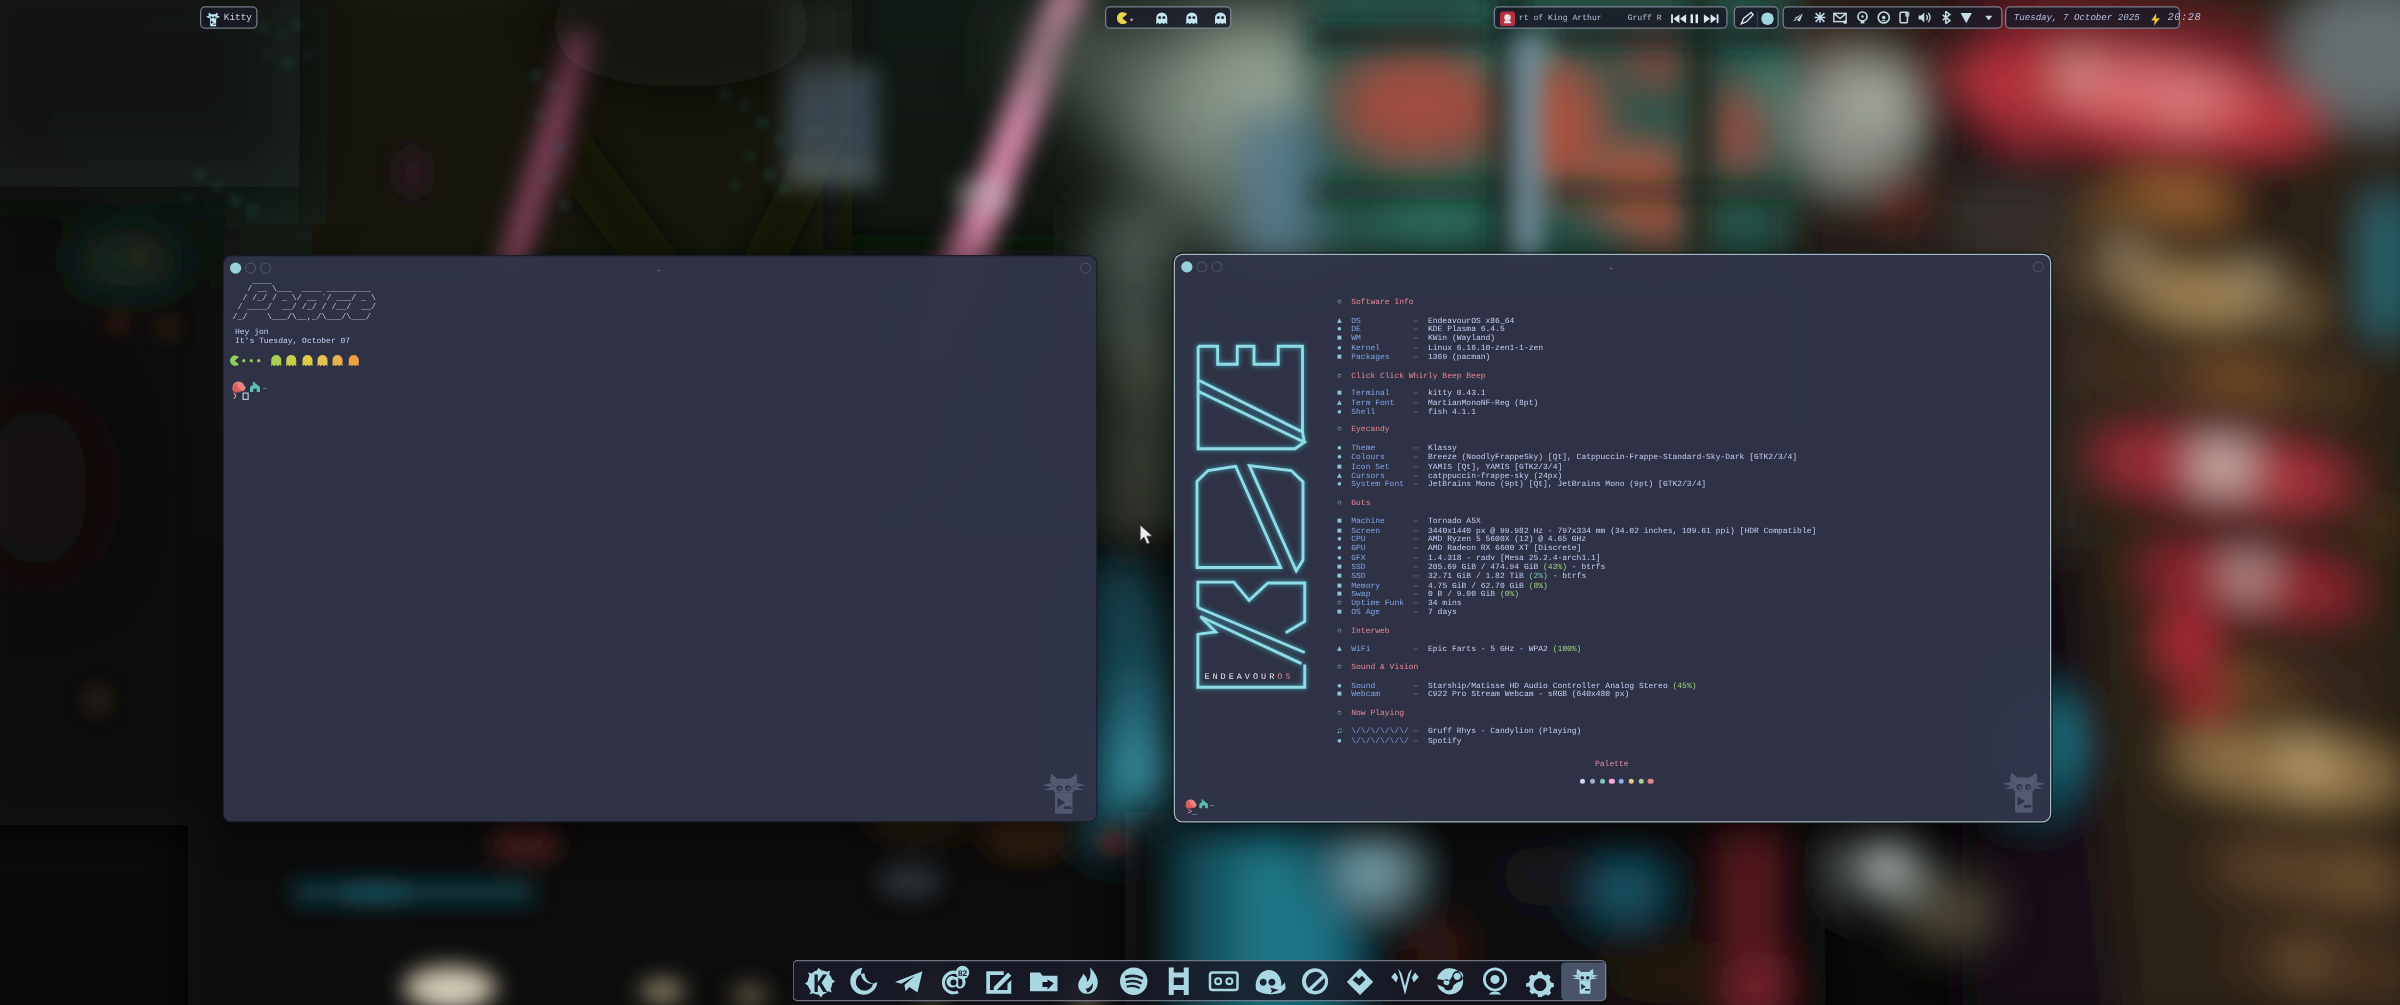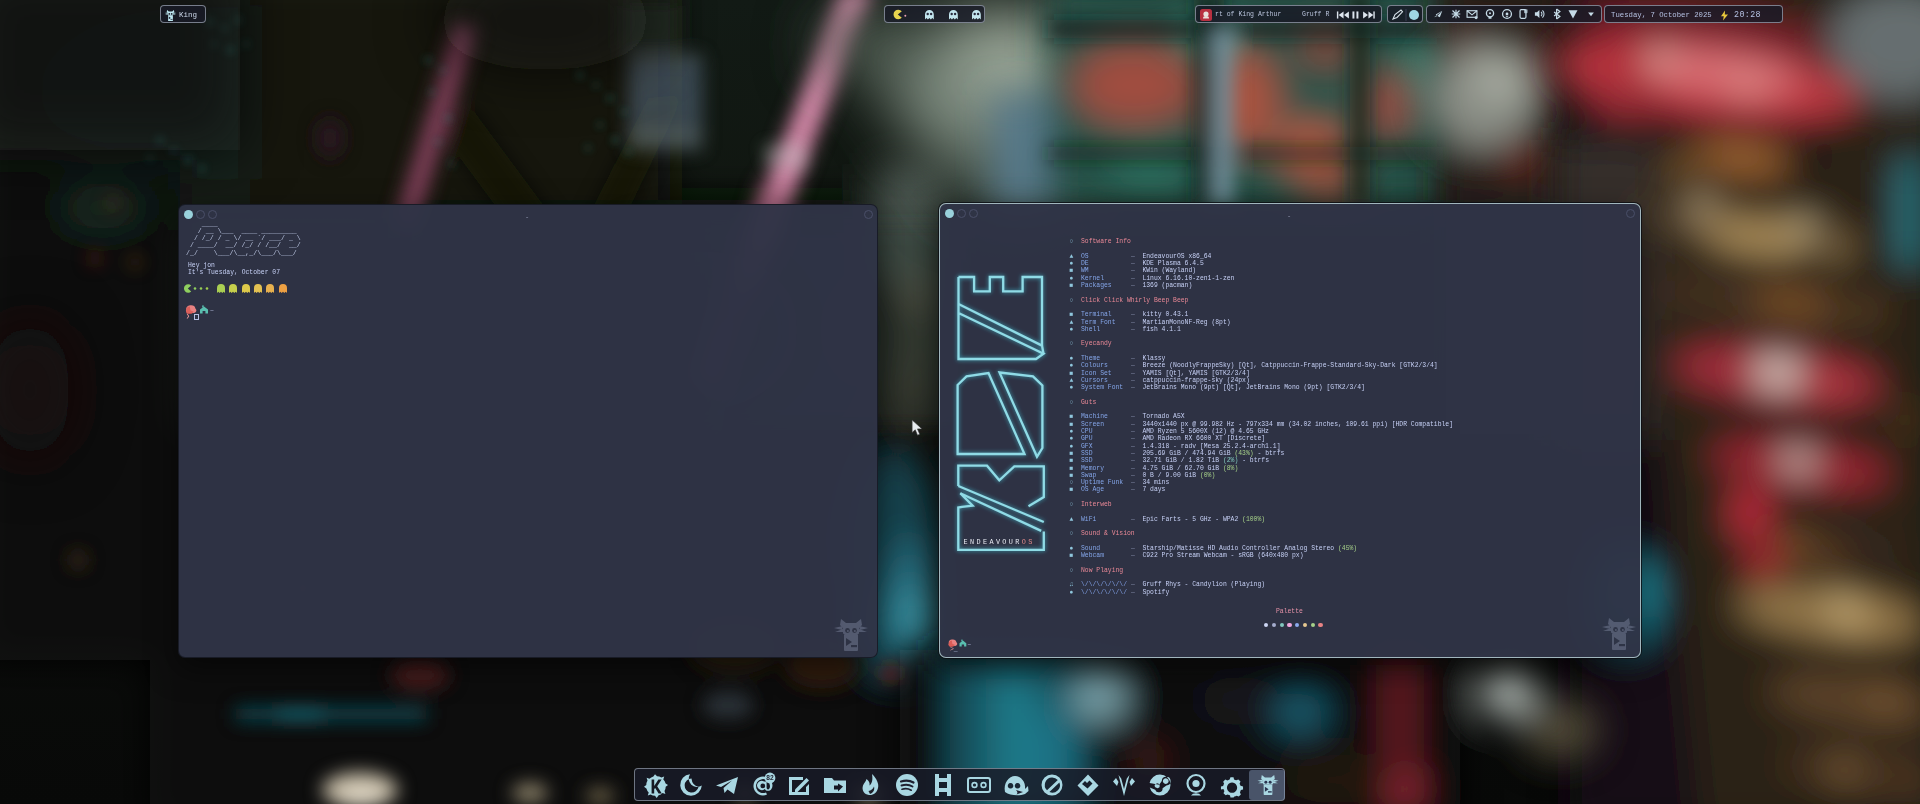--- a/index.html
+++ b/index.html
@@ -262,21 +262,21 @@
       <path d="M 8,3 L 13,7 H 23 L 28,3 L 29,9 L 26,12 H 10 L 7,9 Z"></path>
       <path d="M 1,12 L 10,10 L 9,14 Z M 35,12 L 26,10 L 27,14 Z M 2,16 L 10,13 L 10,16 Z M 34,16 L 26,13 L 26,16 Z"></path>
       <rect x="10" y="11" width="16" height="7" rx="1"></rect>
       <rect x="11" y="18" width="14" height="17" rx="1"></rect>
     </g>
     <circle cx="14.5" cy="14.5" r="2.6" fill="#1a1c2a"></circle>
     <circle cx="21.5" cy="14.5" r="2.6" fill="#1a1c2a"></circle>
     <path d="M 13,22 l 6,4 -6,4 z" fill="#1a1c2a"></path>
     <rect x="18" y="29" width="6" height="2.2" fill="#1a1c2a"></rect>
   </svg>
-  <span style="position:absolute;left:18px;top:4.5px;font-size:7.5px;color:#ccd6e8;font-family:'Liberation Mono',monospace;">King</span>
+  <span style="position:absolute;left:18px;top:4.5px;font-size:7.5px;color:#ccd6e8;font-family:'Liberation Mono',monospace;">Kitty</span>
 </div>
 <div class="pw" id="pager" style="left:884px; width:101px;">
   <svg style="position:absolute;left:7px;top:3px;" width="90" height="11" viewBox="0 0 90 11">
     <path d="M 9.8,2.2 A 4.8,4.8 0 1 0 9.8,8.8 L 5.8,5.5 Z" fill="#e8d44e"></path>
     <circle cx="13.3" cy="6.8" r="1" fill="#e8a0b4"></circle>
     <path d="M 33,10.4 v-5 a 4.4,4.4 0 0 1 8.8,0 v 5 l-1.5,-1.3 -1.5,1.3 -1.4,-1.3 -1.5,1.3 -1.4,-1.3 z" fill="#c3e6ee"></path>
     <path d="M 57,10.4 v-5 a 4.4,4.4 0 0 1 8.8,0 v 5 l-1.5,-1.3 -1.5,1.3 -1.4,-1.3 -1.5,1.3 -1.4,-1.3 z" fill="#c3e6ee"></path>
     <path d="M 80,10.4 v-5 a 4.4,4.4 0 0 1 8.8,0 v 5 l-1.5,-1.3 -1.5,1.3 -1.4,-1.3 -1.5,1.3 -1.4,-1.3 z" fill="#c3e6ee"></path>
     <g fill="#2a2c3e">
         <circle cx="35.7" cy="5" r="1.2"></circle>
@@ -351,21 +351,21 @@
         </g>
       <g transform="translate(146,8) scale(0.82)">
           <path d="M -5.5,-4.5 H 5.5 L 0,5.5 Z"></path>
         </g>
       <g transform="translate(164,8) scale(0.82)">
           <path d="M -3.5,-1.8 H 3.5 L 0,2.6 Z"></path>
         </g>
     </g>
   </svg>
 </div>
-<div class="pw" id="clock" style="left:1604px; width:179px;">
+<div class="pw" id="clock" style="left:1604px; width:140px;font-style:italic;">
   <span style="position:absolute;left:6px;top:4.5px;font-size:7.3px;color:#b5c1e2;font-family:'Liberation Mono',monospace;">Tuesday, 7 October 2025</span>
   <svg style="position:absolute;left:115px;top:3.5px;" width="9" height="11" viewBox="0 0 9 11">
       <path d="M 5,0.5 L 1,6.3 H 3.8 L 3,10.5 L 8,4.5 H 4.8 Z" fill="#e8c83c"></path>
     </svg>
   <span style="position:absolute;left:129px;top:3.5px;font-size:8.3px;letter-spacing:0.4px;color:#b5c1e2;font-family:'Liberation Mono',monospace;">20:28</span>
 </div>
 
 <div class="win" id="win1">
   <div class="tl f" style="left:5px; top:5px;"></div>
   <div class="tl o" style="left:17px; top:5px;"></div>

